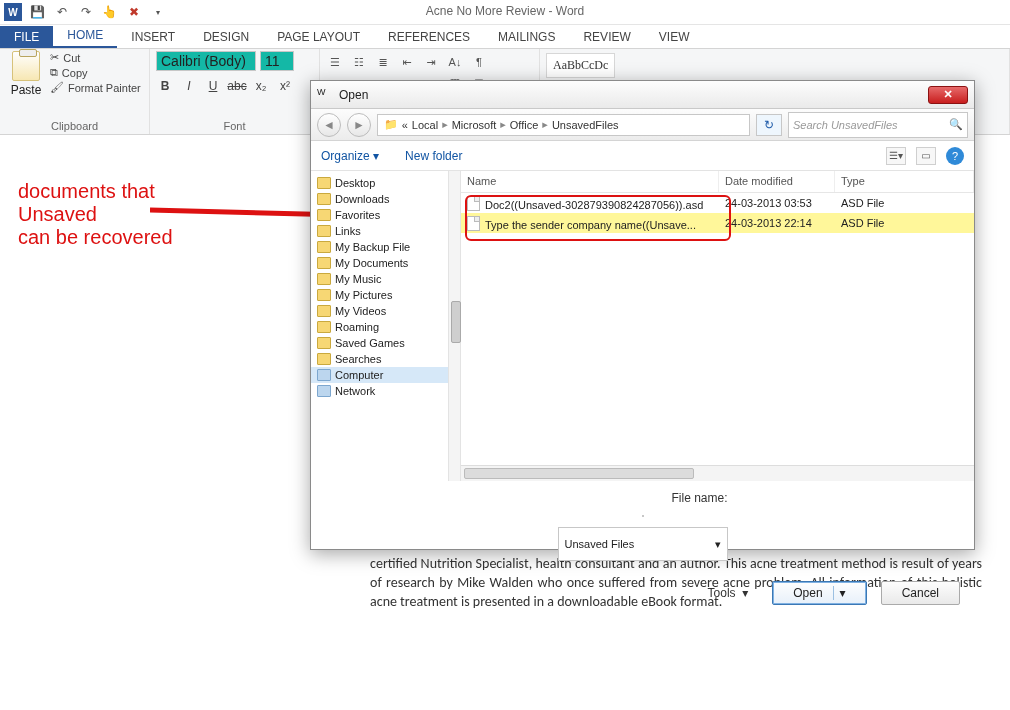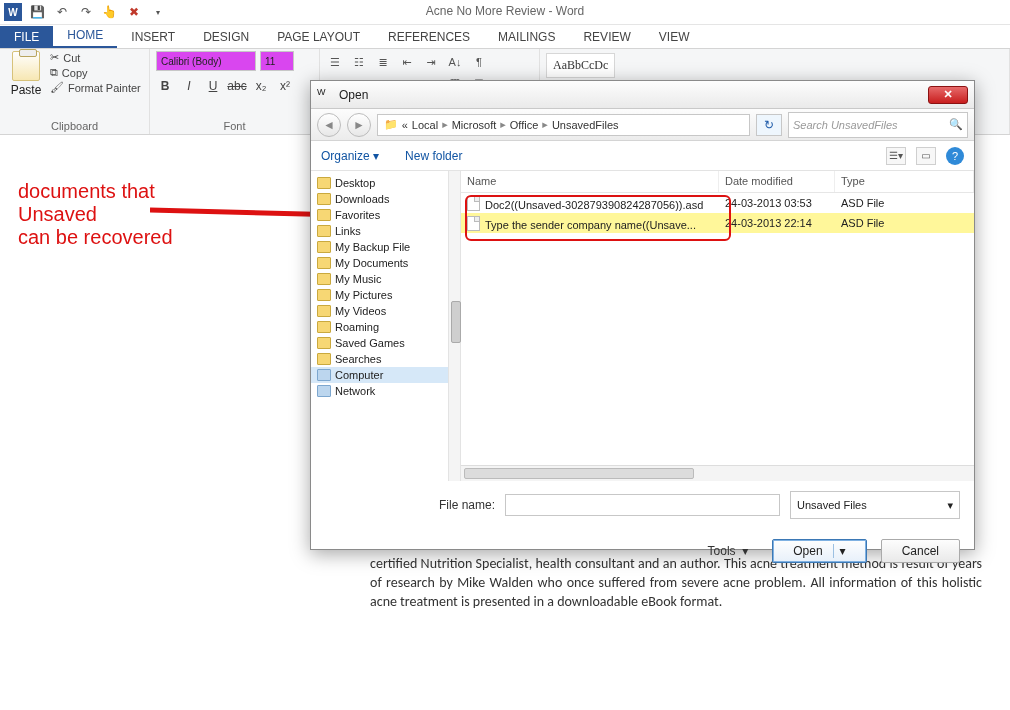--- a/index.html
+++ b/index.html
@@ -23,21 +23,21 @@
   .group-label { position: absolute; bottom: 2px; left: 0; right: 0; text-align: center; font-size: 11px; color: #666; }
   .clipboard { width: 150px; }
   .clipboard-main { display: flex; gap: 4px; }
   .paste-btn { display: flex; flex-direction: column; align-items: center; width: 40px; gap: 2px; }
   .paste-icon { width: 28px; height: 30px; background: linear-gradient(#fff,#f7e7b3); border: 1px solid #d7c27a; border-radius: 2px; position: relative; }
   .paste-icon::before{content:"";position:absolute;top:-3px;left:6px;width:16px;height:6px;border:1px solid #b8a45e;background:#eee;border-radius:2px;}
   .clip-side { display:flex; flex-direction:column; gap:2px; }
   .clip-side div{ font-size:11px; color:#444; display:flex; align-items:center; gap:4px;}
   .font-group { width: 170px; }
   .font-row1{display:flex;gap:4px;align-items:center;}
-  .font-sel{border:1px solid #c7c7c7;background:#d946ef;height:20px;font-size:10px;padding:0 4px;display:flex;align-items:center;}
+  .font-sel{border:1px solid #c7c7c7;background:#14b8a6;height:20px;font-size:14px;padding:0 4px;display:flex;align-items:center;}
   .font-sel.name{width:100px;} .font-sel.size{width:34px;}
   .font-row2{display:flex;gap:6px;margin-top:6px;align-items:center;}
   .fbtn{width:18px;height:18px;display:flex;align-items:center;justify-content:center;color:#444;font-size:12px;}
   .para-group{width:220px;}
   .para-row{display:flex;gap:6px;margin-top:2px;}
   .pbtn{width:18px;height:18px;color:#555;display:flex;align-items:center;justify-content:center;font-size:11px;}
   .styles-group{flex:1;display:flex;gap:8px;align-items:flex-start;padding-top:4px;}
   .style-box{border:1px solid #d7d7d7;background:#fff;padding:4px 6px;font-family:'Times New Roman',serif;color:#333;}
 
   
@@ -84,24 +84,24 @@
   .row .c{padding:0 6px;}
   .row .c.name{width:258px;display:flex;align-items:flex-end;gap:5px;}
   .row .c.date{width:116px;} .row .c.type{flex:1;}
   .doc-icon{width:13px;height:15px;border:1px solid #bbb;background:#fff;position:relative;}
   .doc-icon::after{content:"";position:absolute;top:0;right:0;width:4px;height:4px;background:#eee;border-left:1px solid #bbb;border-bottom:1px solid #bbb;}
   .row.sel{background:#fff79a;}
   .redbox{position:absolute;border:2px solid #d11;border-radius:6px;pointer-events:none;}
   .list-hscroll{position:absolute;left:0;right:0;bottom:0;height:16px;background:#f4f4f4;border-top:1px solid #ddd;}
   .list-hscroll .thumb{position:absolute;left:3px;top:2px;height:11px;width:230px;background:#dcdcdc;border:1px solid #bbb;border-radius:2px;}
   .dlg-footer{padding:10px 14px 12px 14px;}
-  .fn-row{display:flex;align-items:center;gap:10px;margin-bottom:10px;}
+  .fn-row{display:flex;align-items:center;gap:10px;margin-bottom:10px;flex-direction:column;}
   .fn-row label{width:170px;text-align:right;font-size:12px;color:#333;}
   .fn-input{flex:1;height:22px;border:1px solid #c7c7c7;background:#fff;}
-  .filter{width:170px;height:28px;border:1px solid #c7c7c7;background:#fff;display:flex;align-items:center;padding:0 6px;font-size:11px;}
+  .filter{width:170px;height:34px;border:1px solid #c7c7c7;background:#fff;display:flex;align-items:center;padding:0 6px;font-size:11px;}
   .btn-row{display:flex;justify-content:flex-end;align-items:center;gap:14px;margin-top:20px;}
   .tools{font-size:12px;color:#333;margin-right:10px;}
   .btn{height:24px;border:1px solid #aaa;background:linear-gradient(#fdfdfd,#e9e9e9);padding:0 20px;font-size:12px;border-radius:2px;display:flex;align-items:center;}
   .btn.primary{border-color:#3b78b5;background:linear-gradient(#fefefe,#e7f0fa);box-shadow:0 0 0 1px #7fb1e2 inset;}
   .btn.primary .split{border-left:1px solid #9cc0e2;margin-left:10px;padding-left:6px;}
 </style>
 </head>
 <body>
 
 <div class="qat">

